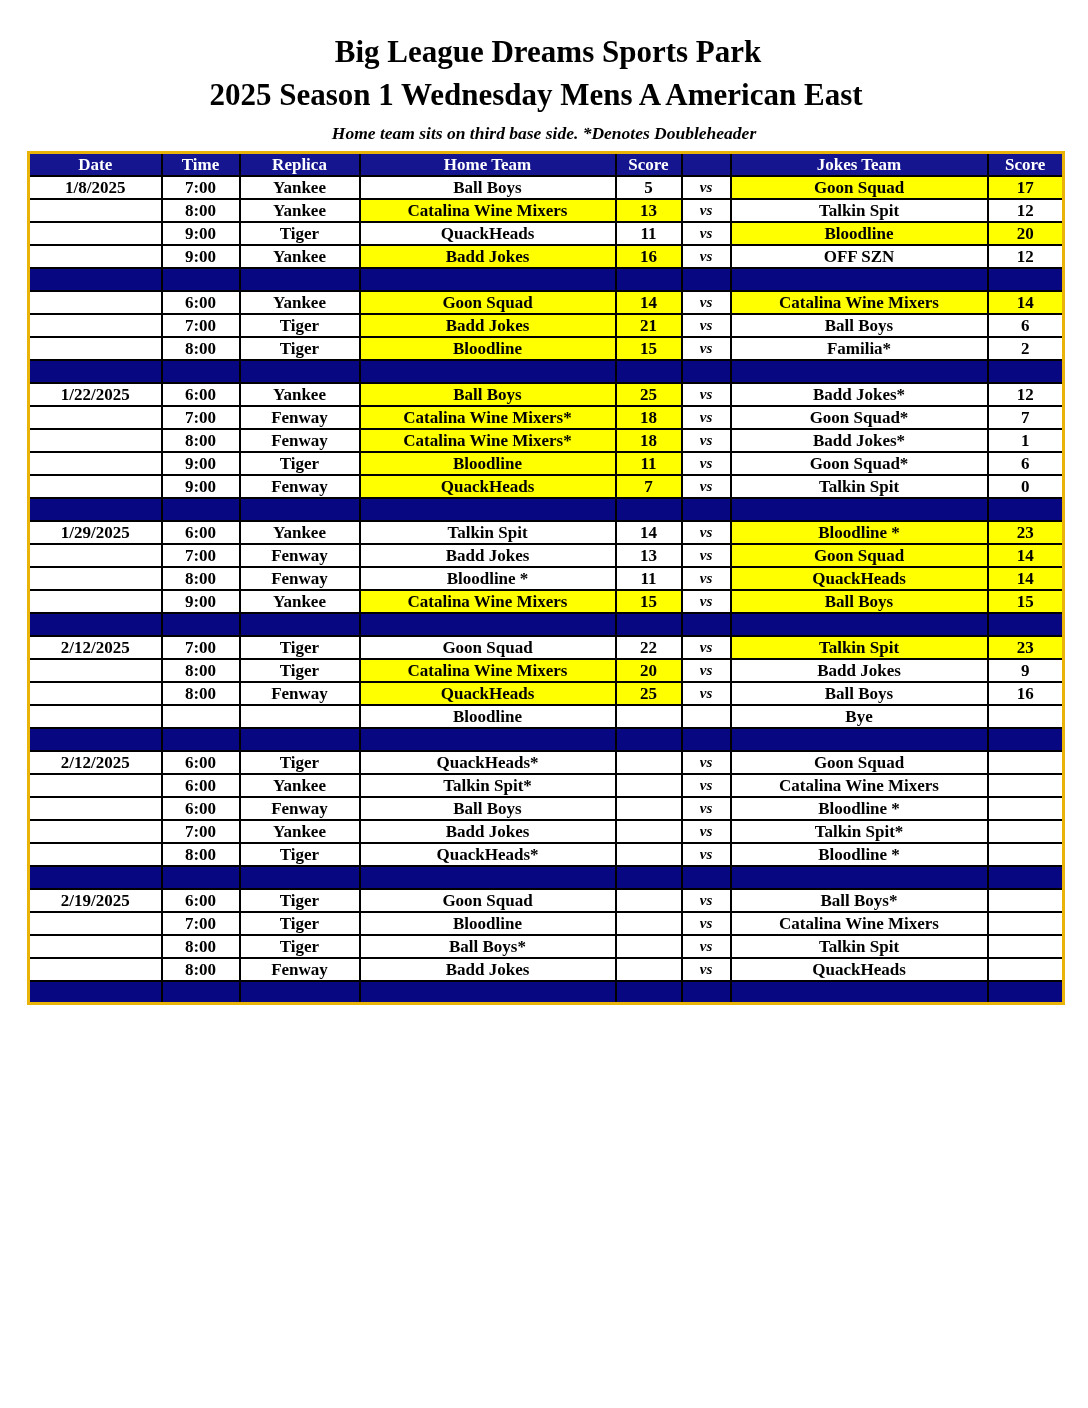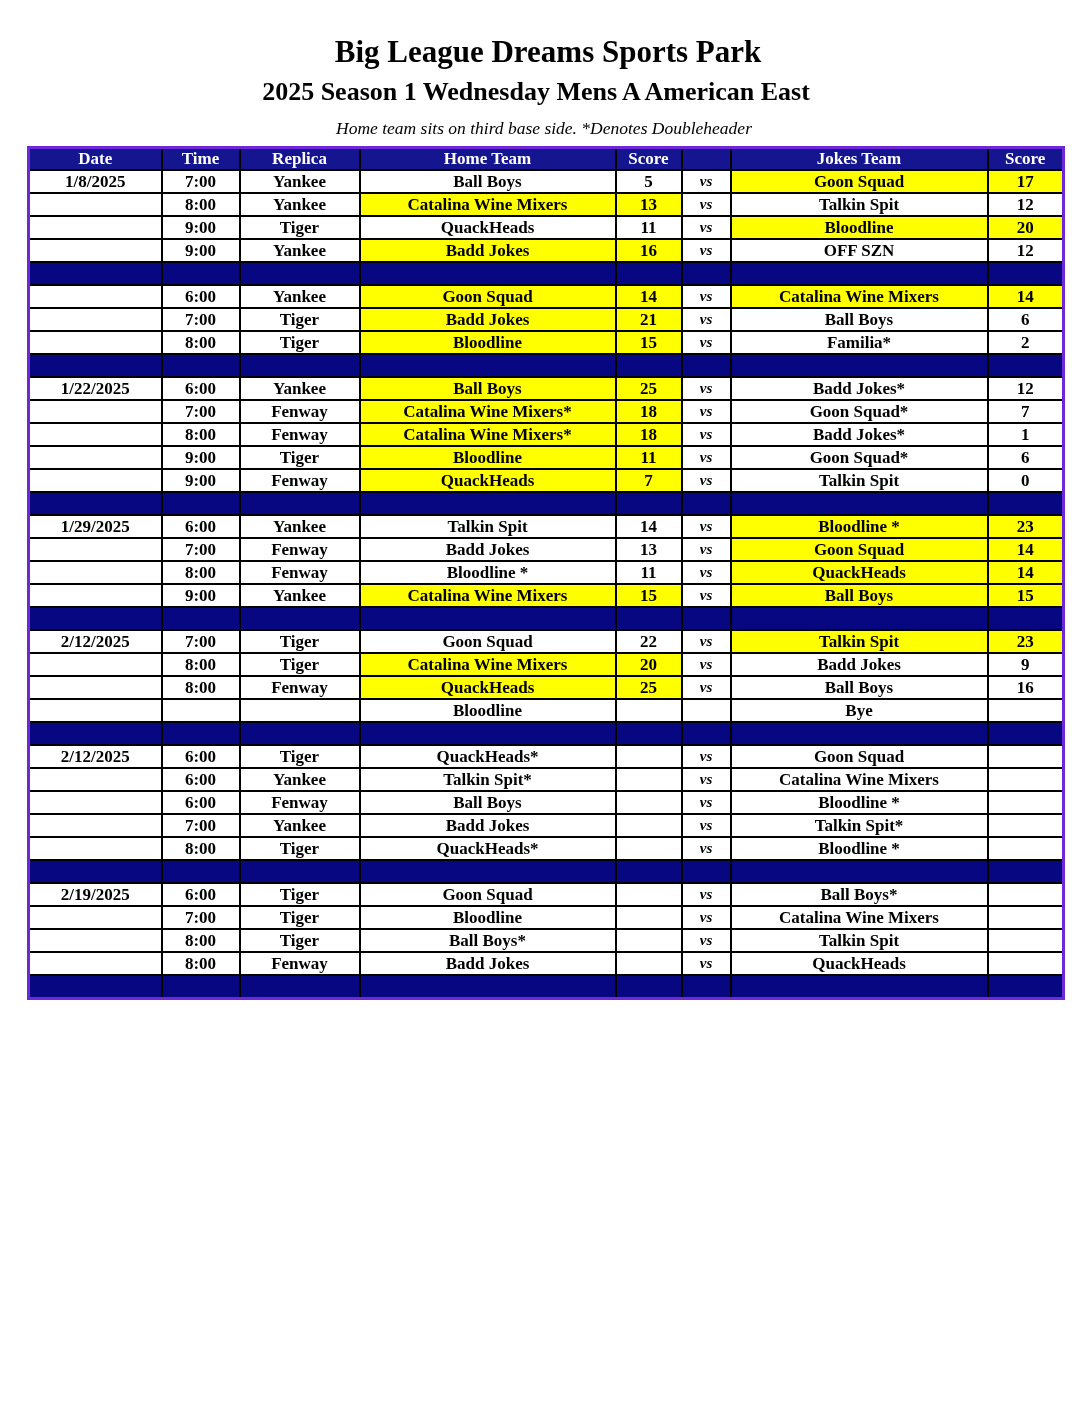--- a/index.html
+++ b/index.html
@@ -19,38 +19,38 @@
   }
   .page-title {
     text-align: center;
     font-size: 31px;
     font-weight: bold;
     margin: 34px 0 0 8px;
     line-height: 1.15;
   }
   .page-subtitle {
     text-align: center;
-    font-size: 26px;
+    font-size: 31px;
     font-weight: bold;
     margin: 7px 16px 0 0;
     line-height: 1.15;
   }
   .schedule-note {
     text-align: center;
     font-size: 17.5px;
-    font-weight: normal;
+    font-weight: bold;
     font-style: italic;
     margin-top: 11px;
   }
   table.schedule {
     border-collapse: collapse;
     table-layout: fixed;
     width: 1035px;
     margin: 7px 0 0 27px;
-    border: 3px solid #6d28d9;
+    border: 3px solid #eab308;
   }
   th, td {
     border: 2px solid #000;
     height: 23px;
     padding: 0 2px;
     text-align: center;
     vertical-align: middle;
     font-weight: bold;
     font-size: 17px;
     line-height: 1;

